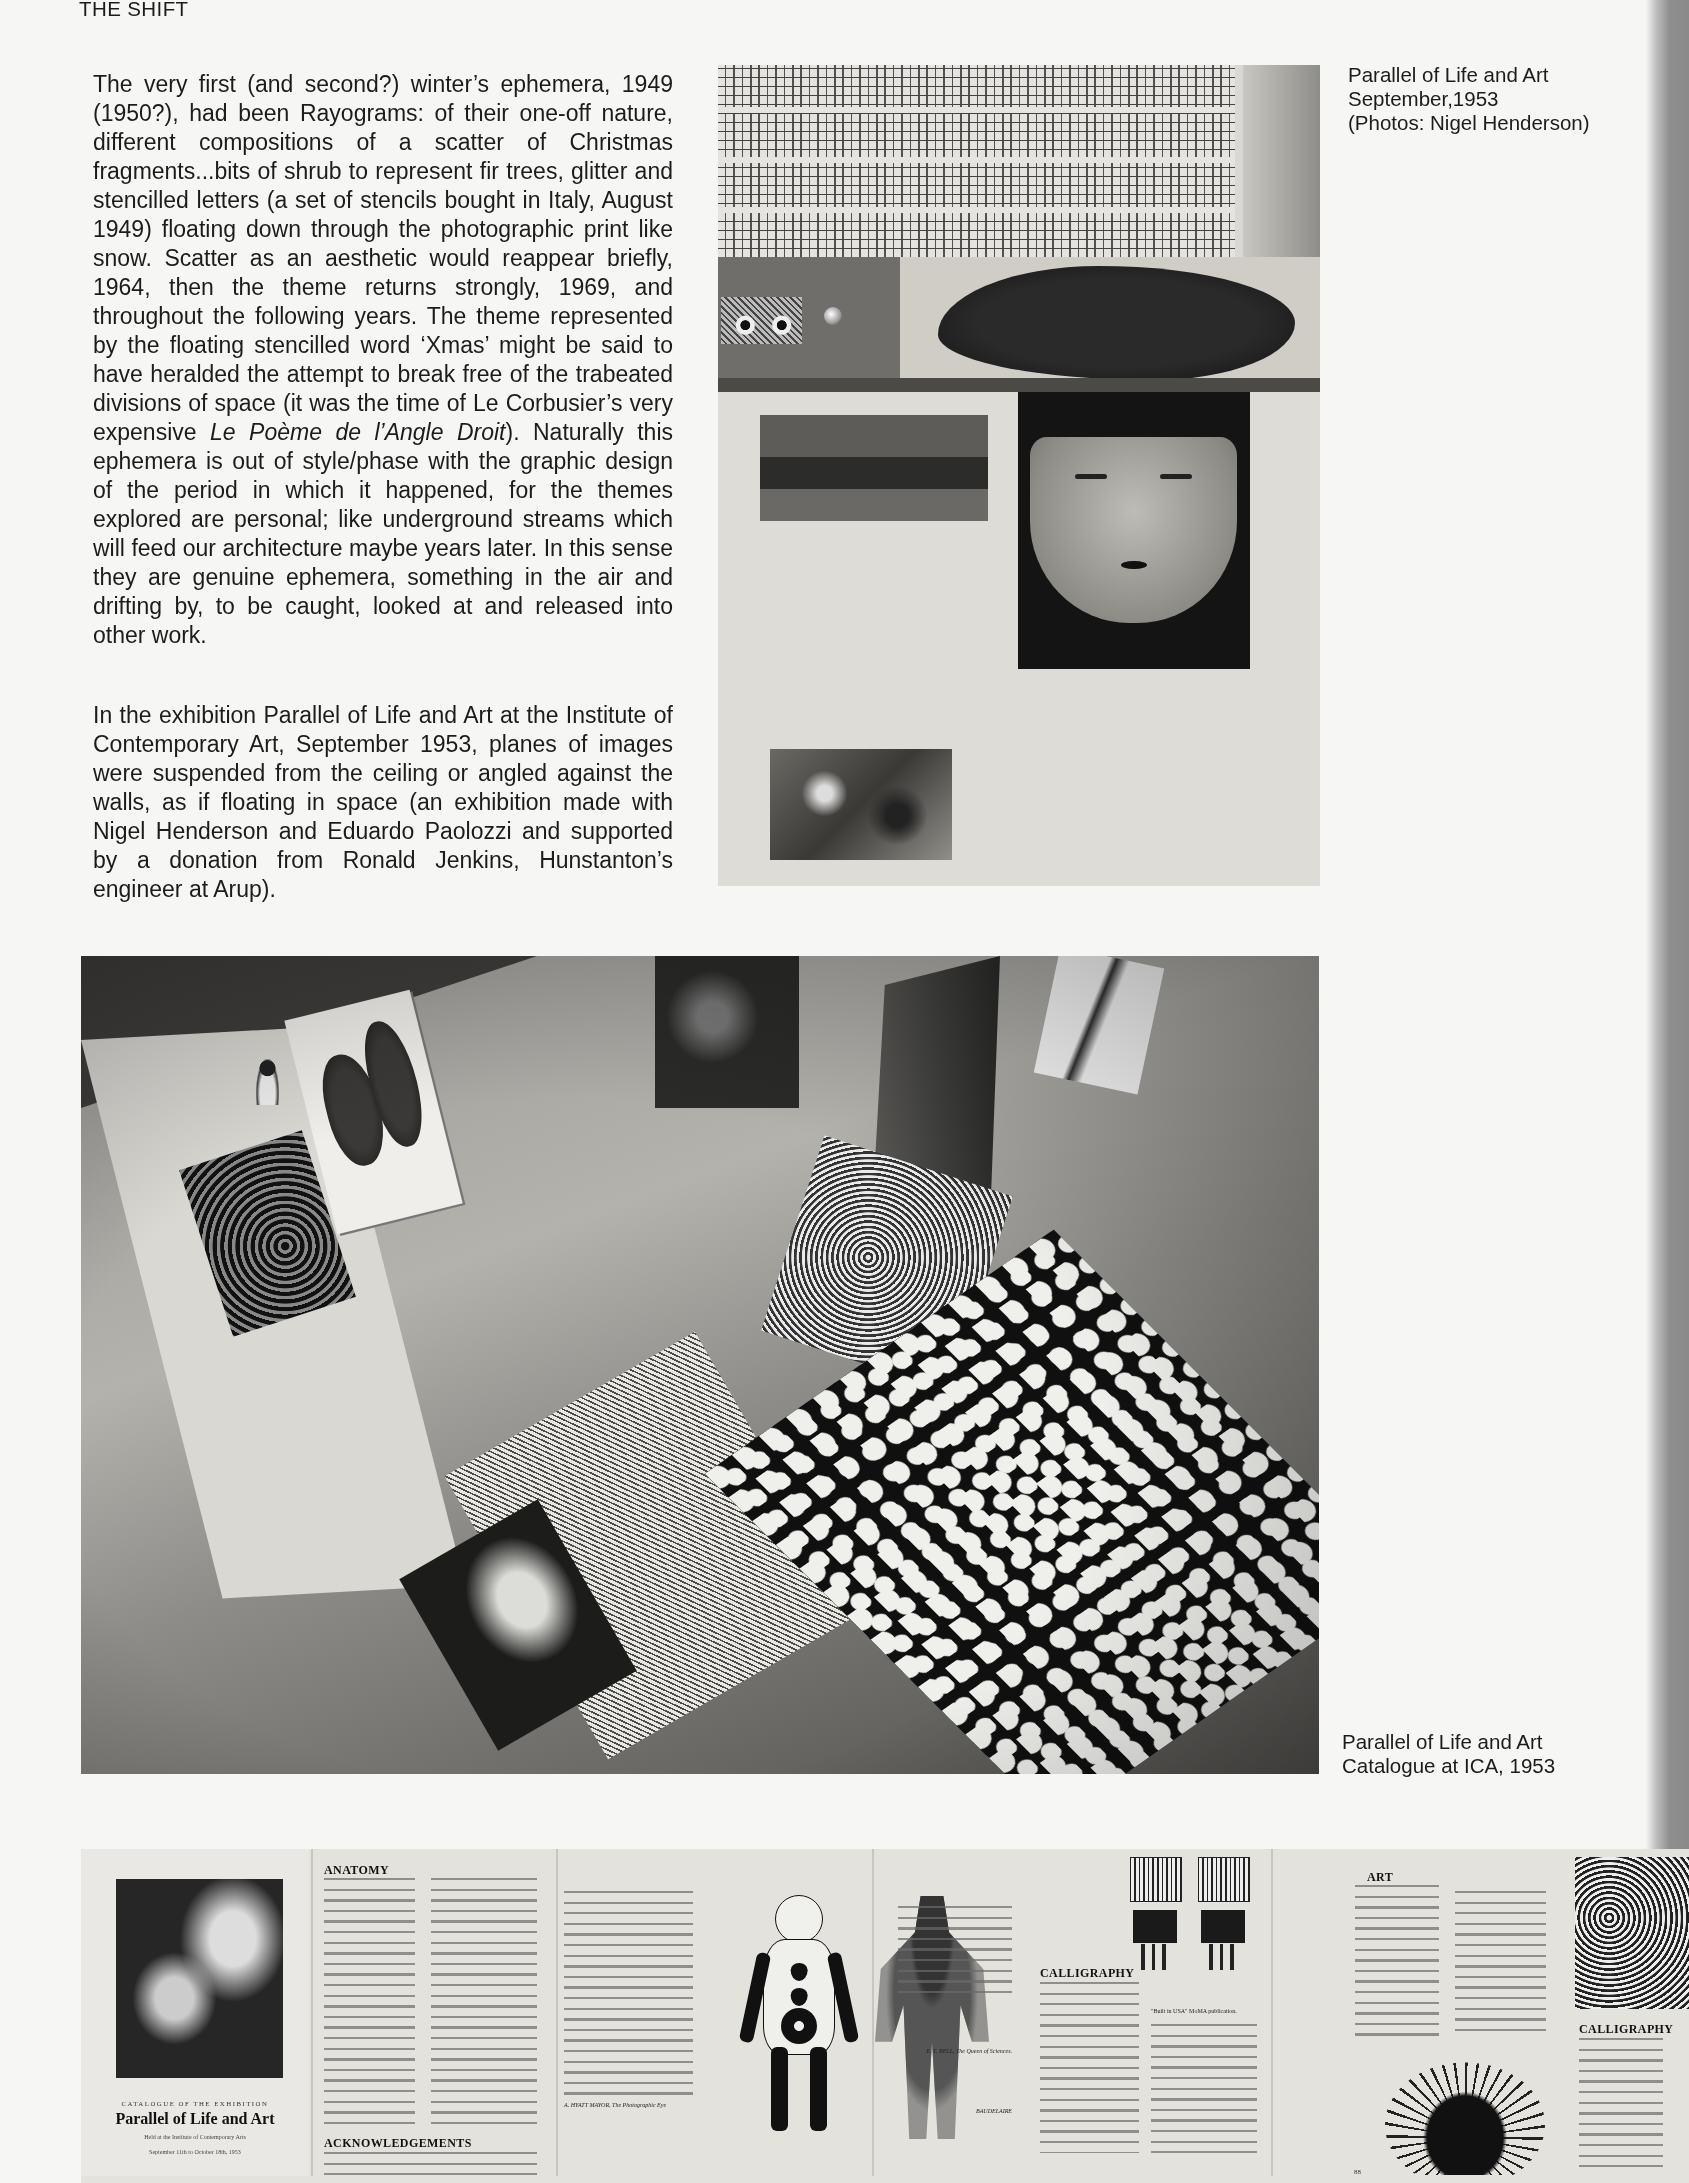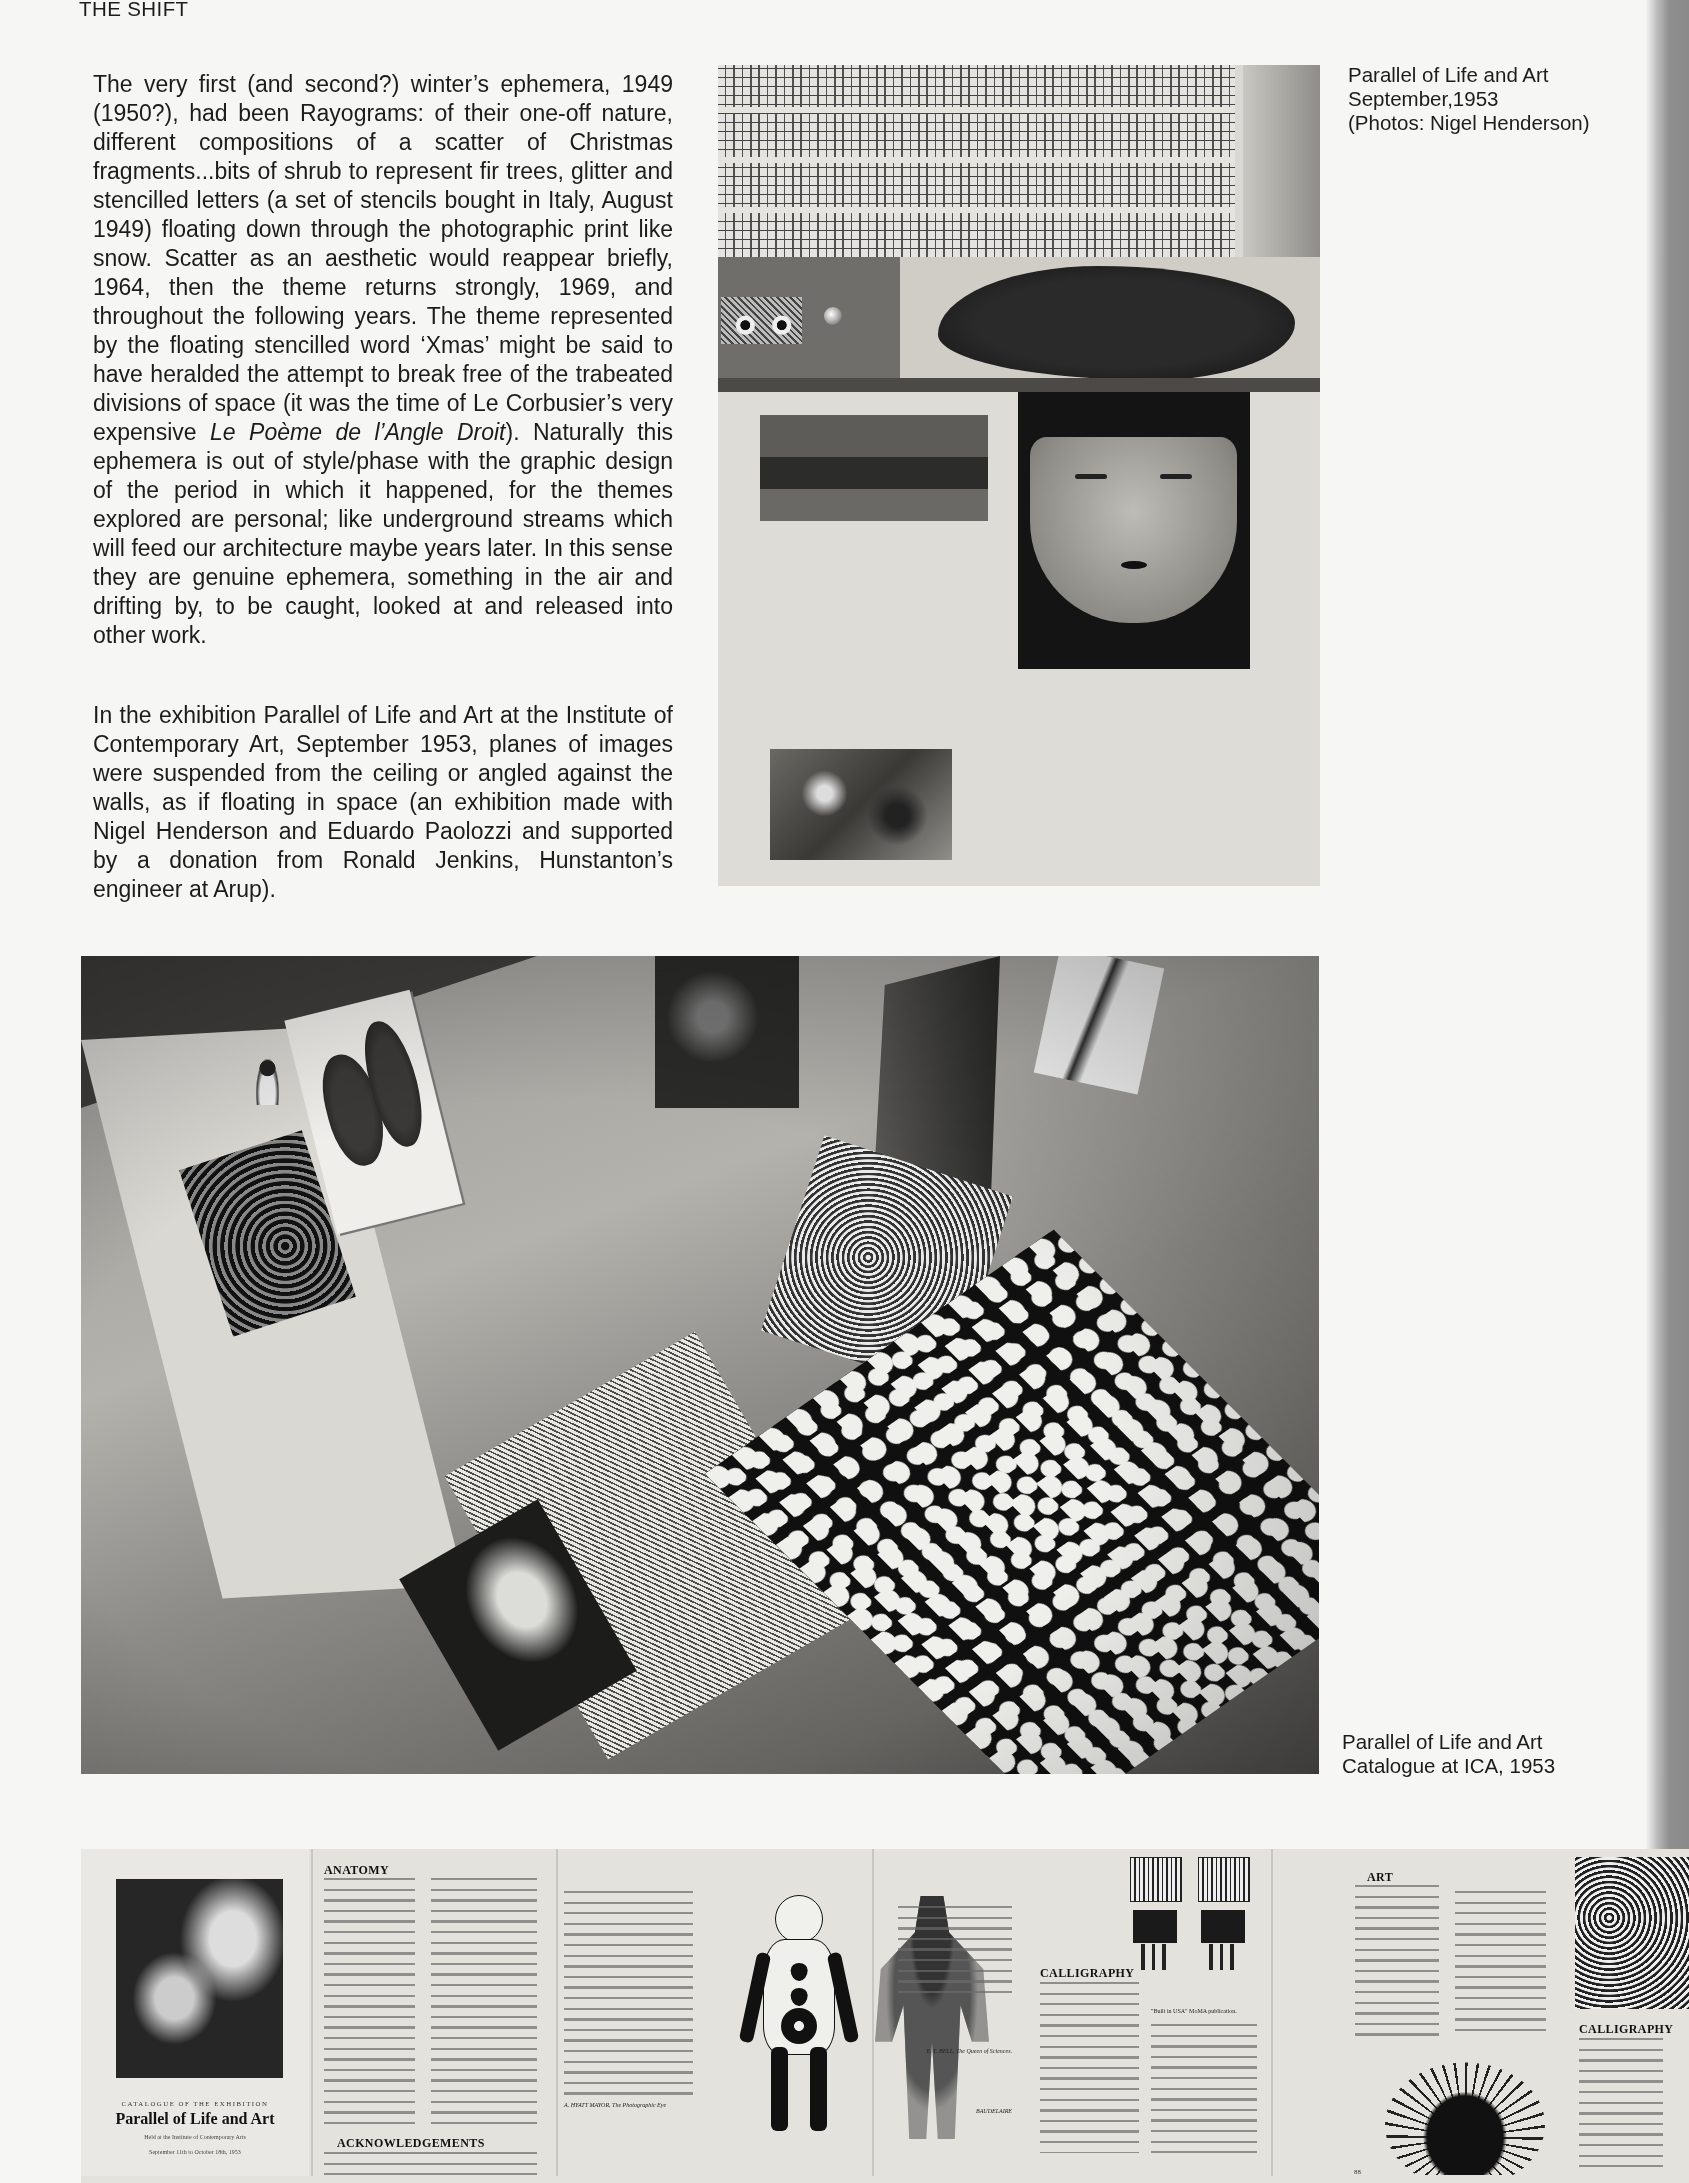--- a/index.html
+++ b/index.html
@@ -197,21 +197,21 @@
     <div class="cat-cover-kicker">CATALOGUE OF THE EXHIBITION</div>
     <div class="cat-cover-title">Parallel of Life and Art</div>
     <div class="cat-cover-sub" style="top:285px;">Held at the Institute of Contemporary Arts</div>
     <div class="cat-cover-sub" style="top:300px;">September 11th to October 18th, 1953</div>
   </div>
   <div class="cat-fold" style="left:230px;"></div>
 
   <div class="cat-heading" style="left:243px;top:13.7px;">ANATOMY</div>
   <div class="cat-lines" style="left:243px;top:29px;width:91px;height:251px;"></div>
   <div class="cat-lines" style="left:350px;top:29px;width:106px;height:251px;"></div>
-  <div class="cat-heading" style="left:256px;top:287px;">ACKNOWLEDGEMENTS</div>
+  <div class="cat-heading" style="left:243px;top:287px;">ACKNOWLEDGEMENTS</div>
   <div class="cat-lines" style="left:243px;top:303px;width:213px;height:23px;"></div>
   <div class="cat-fold" style="left:475px;"></div>
 
   <div class="cat-lines" style="left:483px;top:42px;width:129px;height:205px;"></div>
   <div class="cat-italic" style="left:483px;top:252px;width:137px;">A. HYATT MAYOR, The Photographic Eye</div>
   <div class="body-fig" style="left:661px;top:46px;width:114px;height:243px;">
     <div class="fig-head"></div>
     <div class="fig-torso"></div>
     <div class="fig-heart" style="top:68px;"></div>
     <div class="fig-heart" style="top:93px;"></div>

